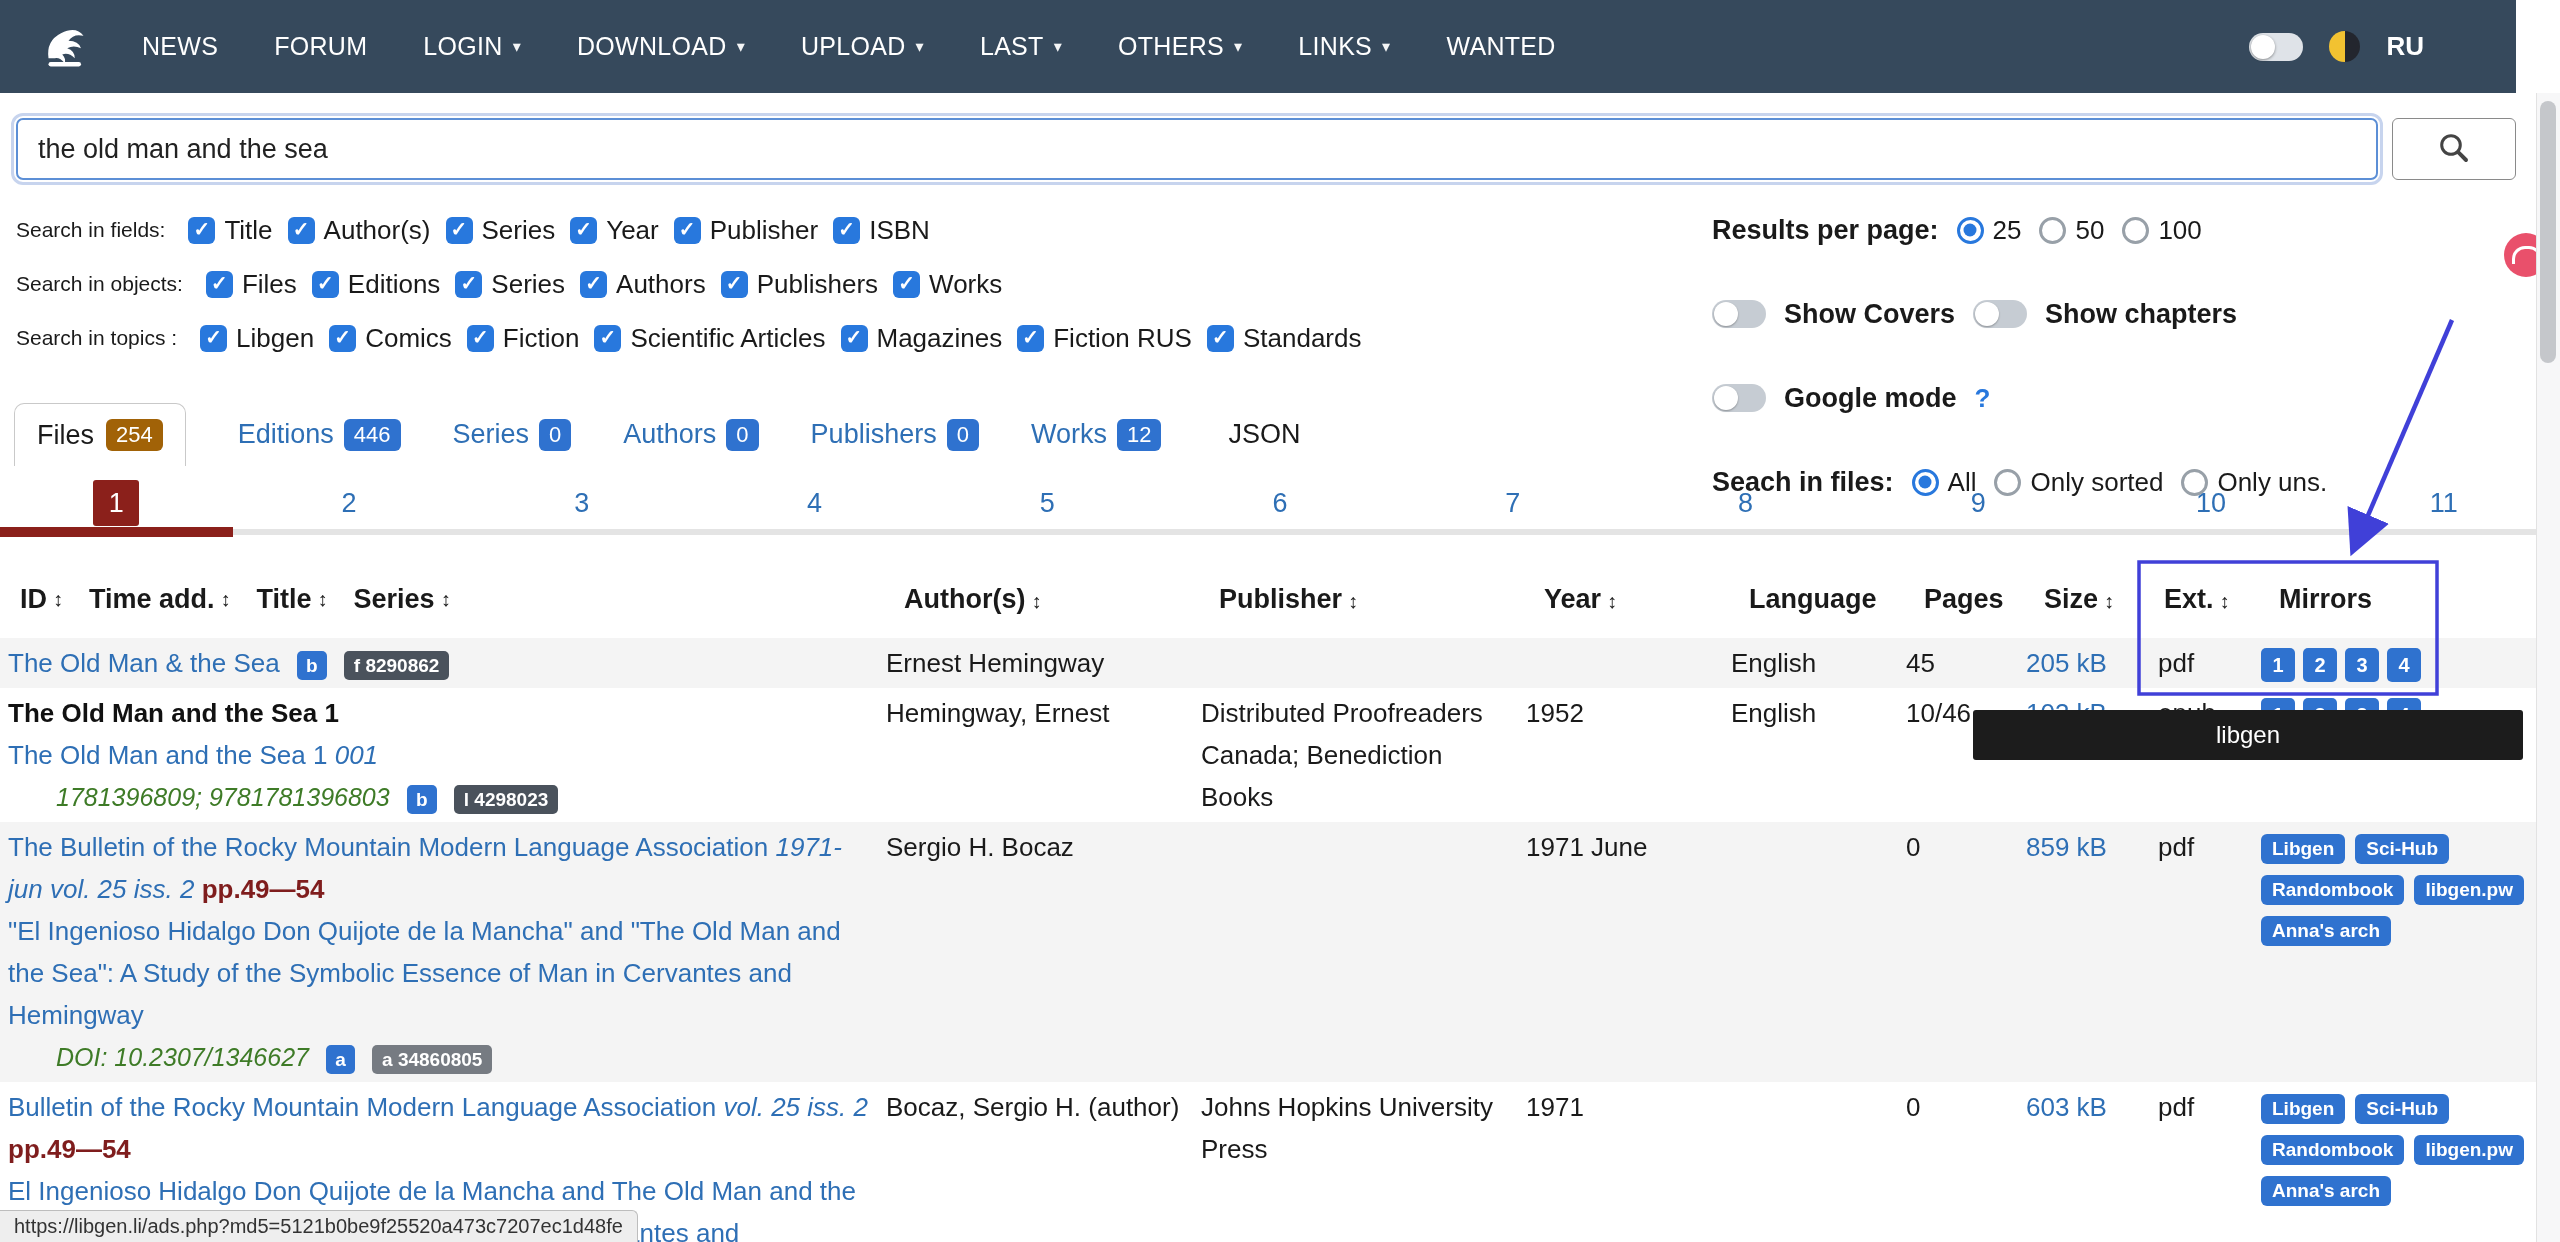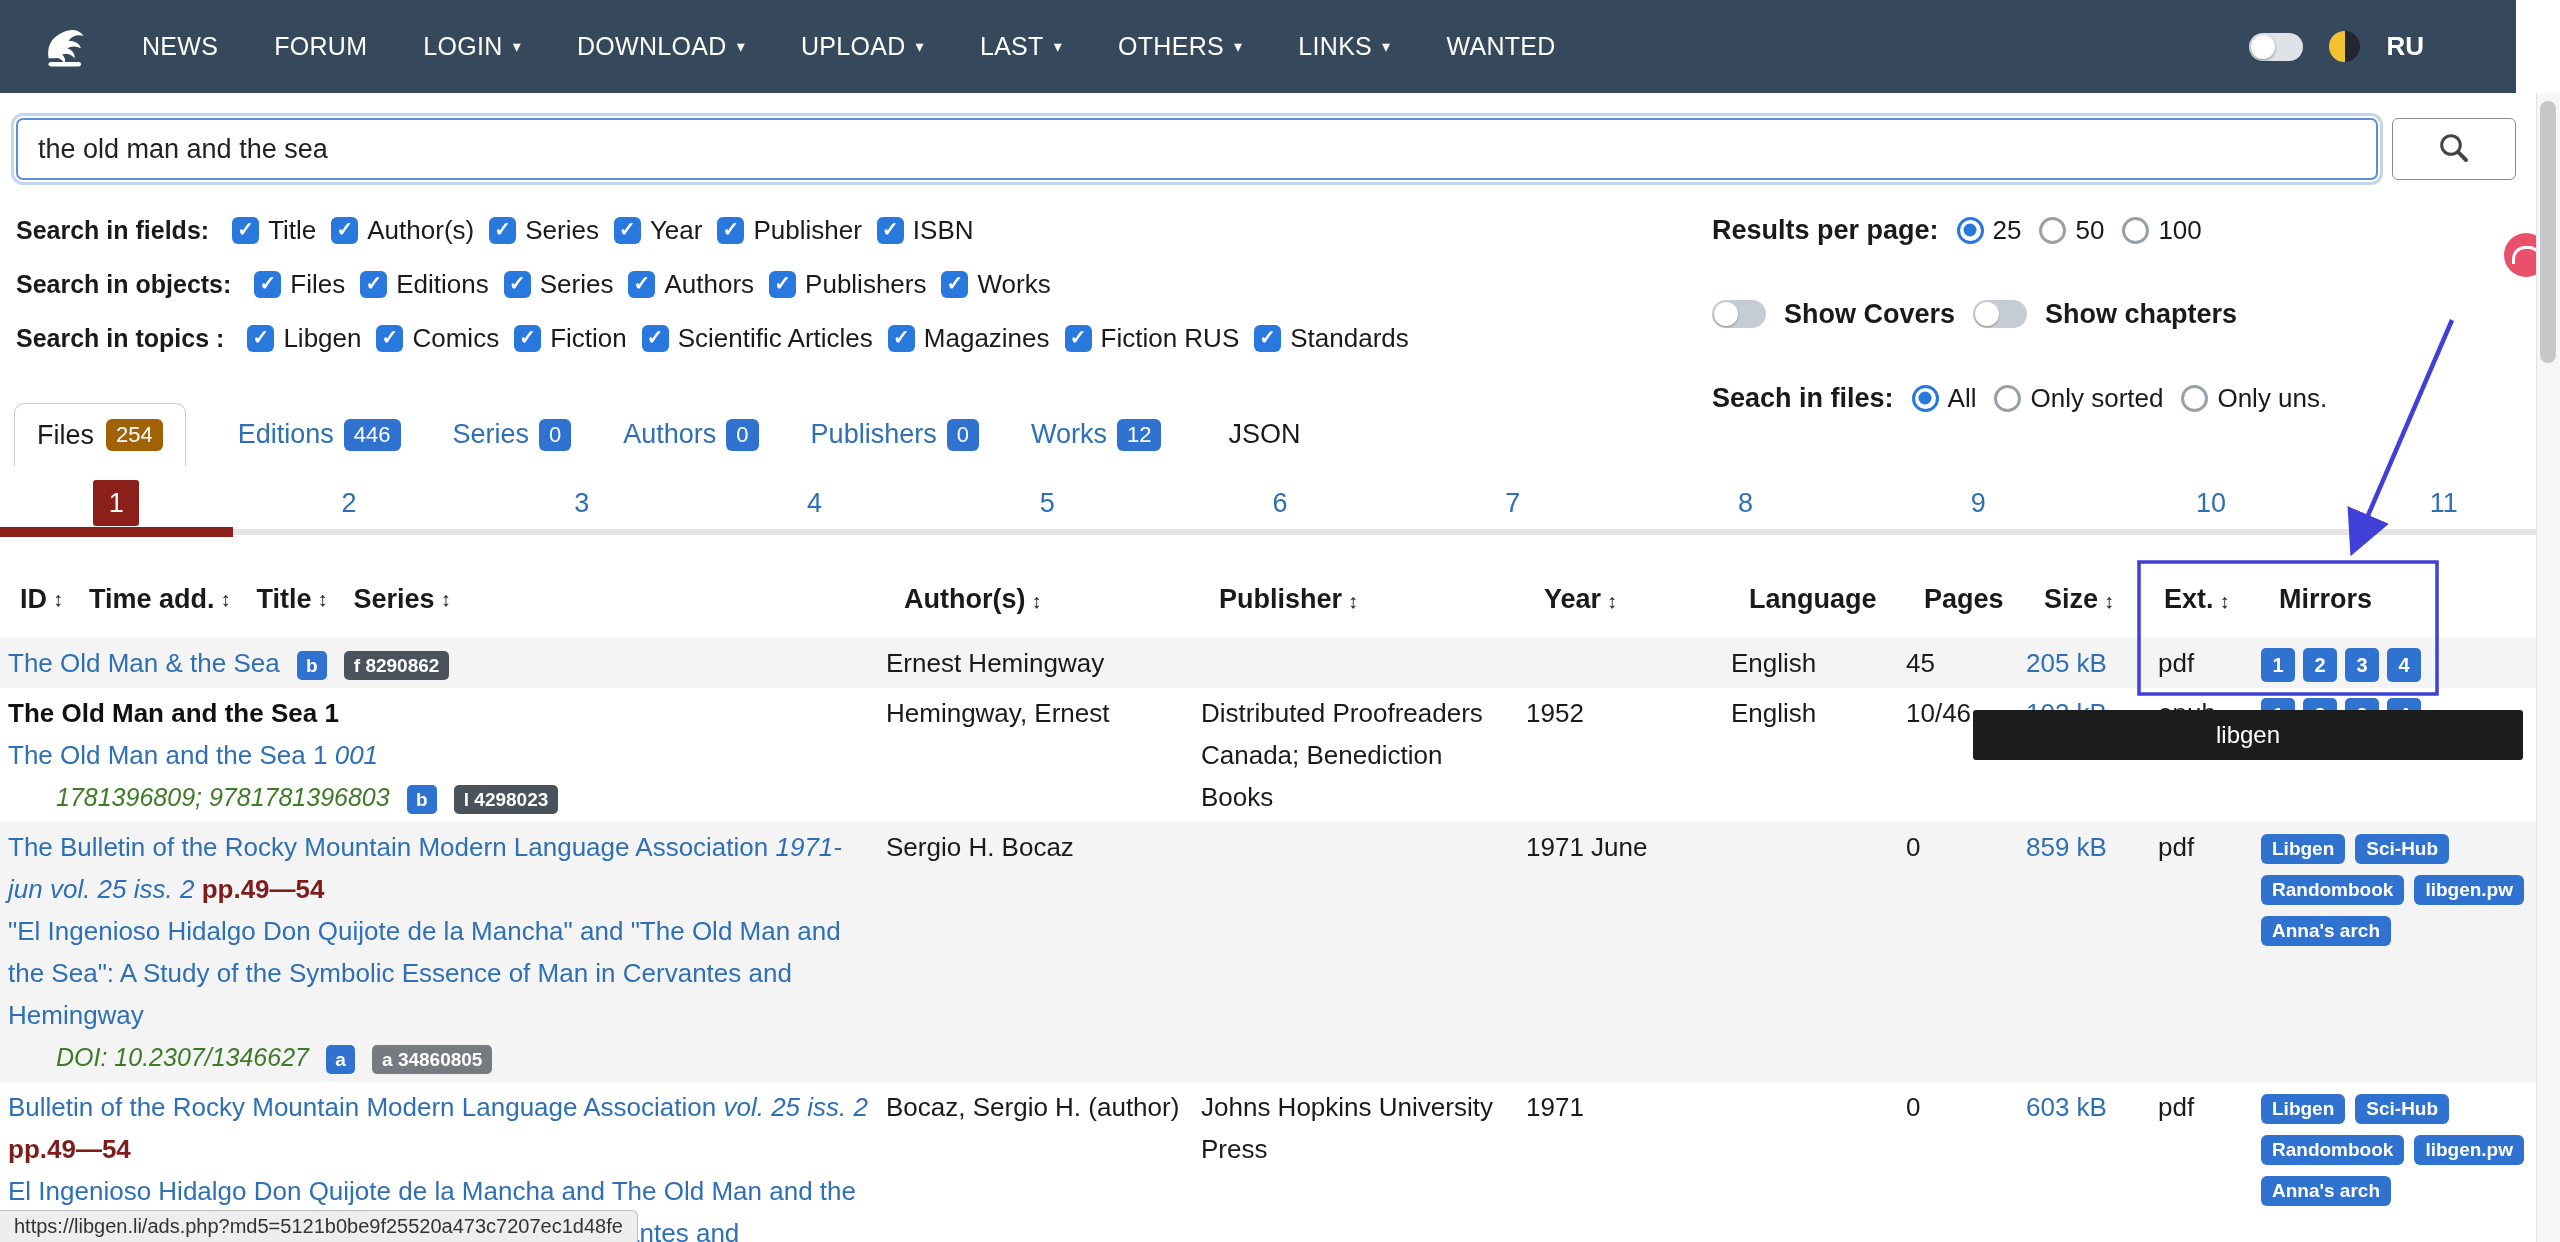--- a/index.html
+++ b/index.html
@@ -25,21 +25,21 @@
   .search-wrap{position:absolute;top:118px;left:16px;right:44px;height:64px;display:flex;z-index:5;}
   .search-input{flex:1;height:62px;box-sizing:border-box;font-size:27px;padding:0 20px;color:#222;
                 border:2px solid #5c8fd6;border-radius:7px;outline:3px solid #c7d4ee;outline-offset:2px;
                 font-family:"Liberation Sans",sans-serif;}
   .search-btn{width:124px;height:62px;margin-left:14px;background:#fff;border:1px solid #8a8a8a;
               border-radius:6px;display:flex;align-items:center;justify-content:center;cursor:pointer;}
 
   
   .filters-left{position:absolute;left:16px;top:208px;display:flex;flex-direction:column;gap:10px;}
   .frow{display:flex;align-items:center;height:44px;font-size:26px;gap:15px;}
-  .flabel{font-weight:bold;font-size:25px;margin-right:8px;}
+  .flabel{font-weight:normal;font-size:21px;margin-right:8px;}
   .opt{display:flex;align-items:center;gap:9px;cursor:pointer;}
   .checkbox{width:27px;height:27px;border-radius:6px;background:#2878dd;position:relative;flex:0 0 auto;}
   .checkbox::after{content:"✓";position:absolute;left:50%;top:50%;transform:translate(-50%,-54%);
                    color:#fff;font-size:20px;font-weight:bold;}
   .radio{width:27px;height:27px;border-radius:50%;box-sizing:border-box;background:#fff;position:relative;flex:0 0 auto;}
   .radio.sel{border:3px solid #2878dd;}
   .radio.sel::after{content:"";position:absolute;left:50%;top:50%;transform:translate(-50%,-50%);
                     width:13px;height:13px;border-radius:50%;background:#2878dd;}
   .radio.unsel{border:3px solid #98a0a8;}
   .opts-right{position:absolute;left:1712px;top:208px;display:flex;flex-direction:column;gap:40px;}
@@ -288,20 +288,27 @@
     </div>
     <div class="orow">
       <span class="toggle">
           <span class="knob"></span>
         </span>
       <span class="blabel">Show Covers</span>
       <span class="toggle">
           <span class="knob"></span>
         </span>
       <span class="blabel">Show chapters</span>
+    </div>
+    <div class="orow">
+      <span class="toggle">
+          <span class="knob"></span>
+        </span>
+      <span class="blabel">Google mode</span>
+      <span class="qmark">?</span>
     </div>
     <div class="orow">
       <span class="blabel">Seach in files:</span>
       <label class="opt">
           <span class="radio sel"></span>
           <span>All</span>
         </label>
       <label class="opt">
           <span class="radio unsel"></span>
           <span>Only sorted</span>

